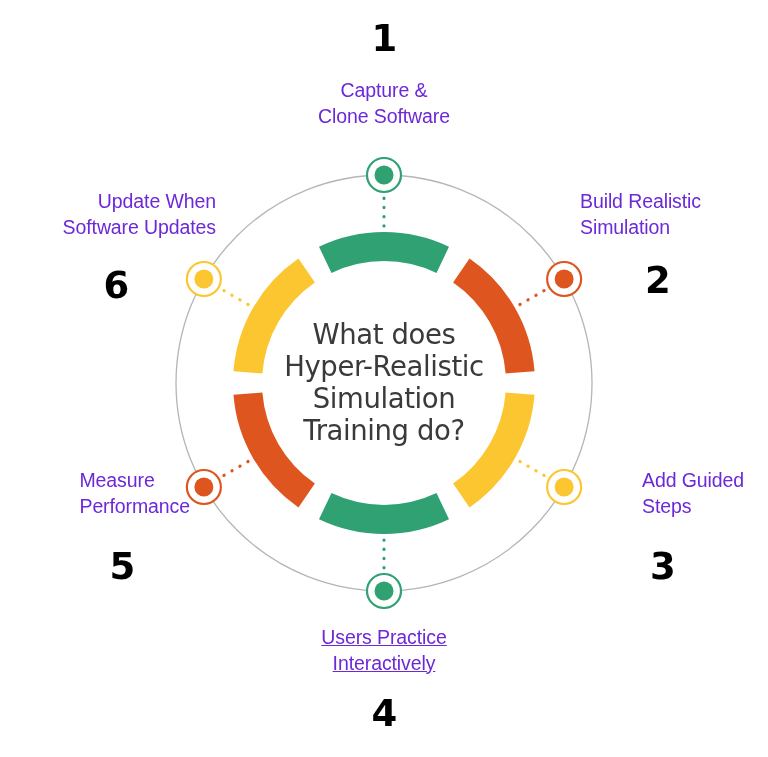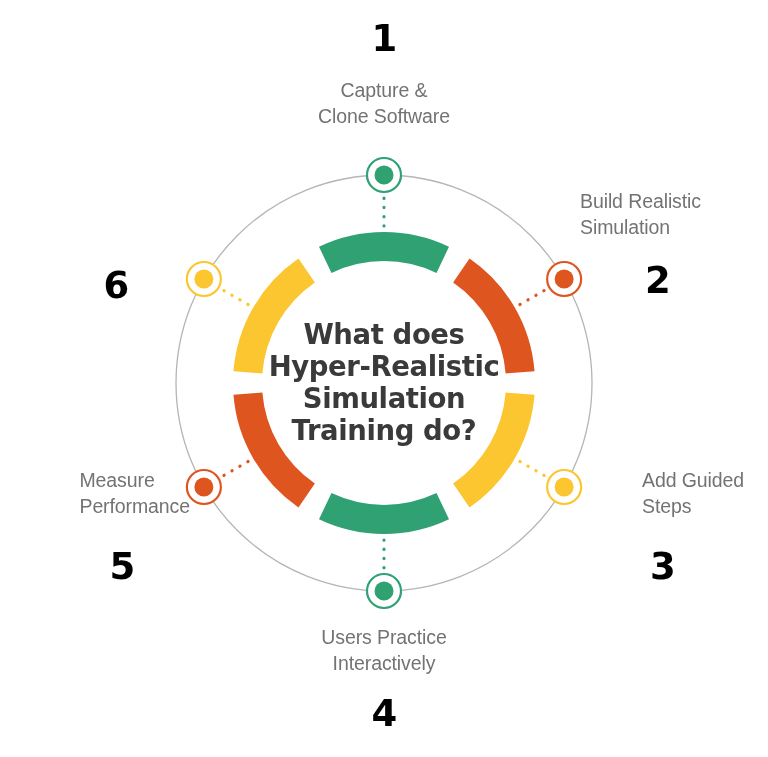--- a/index.html
+++ b/index.html
@@ -28,33 +28,33 @@
     height: 757px;
   }
   .center-title {
     position: absolute;
     left: 384px;
     top: 383px;
     transform: translate(-50%, -50%);
     width: 250px;
     text-align: center;
     font-family: "DejaVu Sans", sans-serif;
-    font-weight: bold;
+    font-weight: normal;
     font-size: 27.5px;
     line-height: 1.16;
     letter-spacing: -0.4px;
     color: #3a3a3a;
     white-space: pre-line;
   }
   .step-label {
     position: absolute;
     font-family: "Liberation Sans", sans-serif;
     font-size: 19.5px;
     line-height: 1.32;
-    color: #737373;
+    color: #6d28d9;
     white-space: pre-line;
     letter-spacing: -0.1px;
   }
   .step-number {
     position: absolute;
     font-family: "DejaVu Sans", sans-serif;
     font-weight: bold;
     font-size: 37px;
     line-height: 1;
     letter-spacing: -0.5px;
@@ -62,21 +62,21 @@
   
   .num-1 { left: 384px; top: 20px; transform: translateX(-50%); text-align: center; }
   .lbl-1 { left: 384px; top: 78px; transform: translateX(-50%); text-align: center; }
   
   .lbl-2 { left: 580px; top: 189px; text-align: left; }
   .num-2 { left: 645px; top: 262px; text-align: left; }
   
   .lbl-3 { left: 642px; top: 468px; text-align: left; }
   .num-3 { left: 650px; top: 548px; text-align: left; }
   
-  .lbl-4 { left: 384px; top: 625px; transform: translateX(-50%); text-align: center; }
+  .lbl-4 { left: 384px; top: 625px; transform: translateX(-50%); text-align: center; text-decoration: underline; }
   .num-4 { left: 384px; top: 695px; transform: translateX(-50%); text-align: center; }
   
   .lbl-5 { left: 190px; top: 468px; transform: translateX(-100%); }
   .num-5 { left: 122px; top: 548px; transform: translateX(-50%); text-align: center; }
   
   .lbl-6 { left: 216px; top: 189px; transform: translateX(-100%); text-align: right; }
   .num-6 { left: 116px; top: 267px; transform: translateX(-50%); text-align: center; }
 </style>
 </head>
 <body>
@@ -137,15 +137,17 @@
   <div class="step-number num-3">3</div>
 
   <div class="step-label lbl-4">Users Practice
 Interactively</div>
   <div class="step-number num-4">4</div>
 
   <div class="step-label lbl-5">Measure
 Performance</div>
   <div class="step-number num-5">5</div>
 
+  <div class="step-label lbl-6">Update When
+Software Updates</div>
   <div class="step-number num-6">6</div>
 
 </div>
 
 </body></html>

